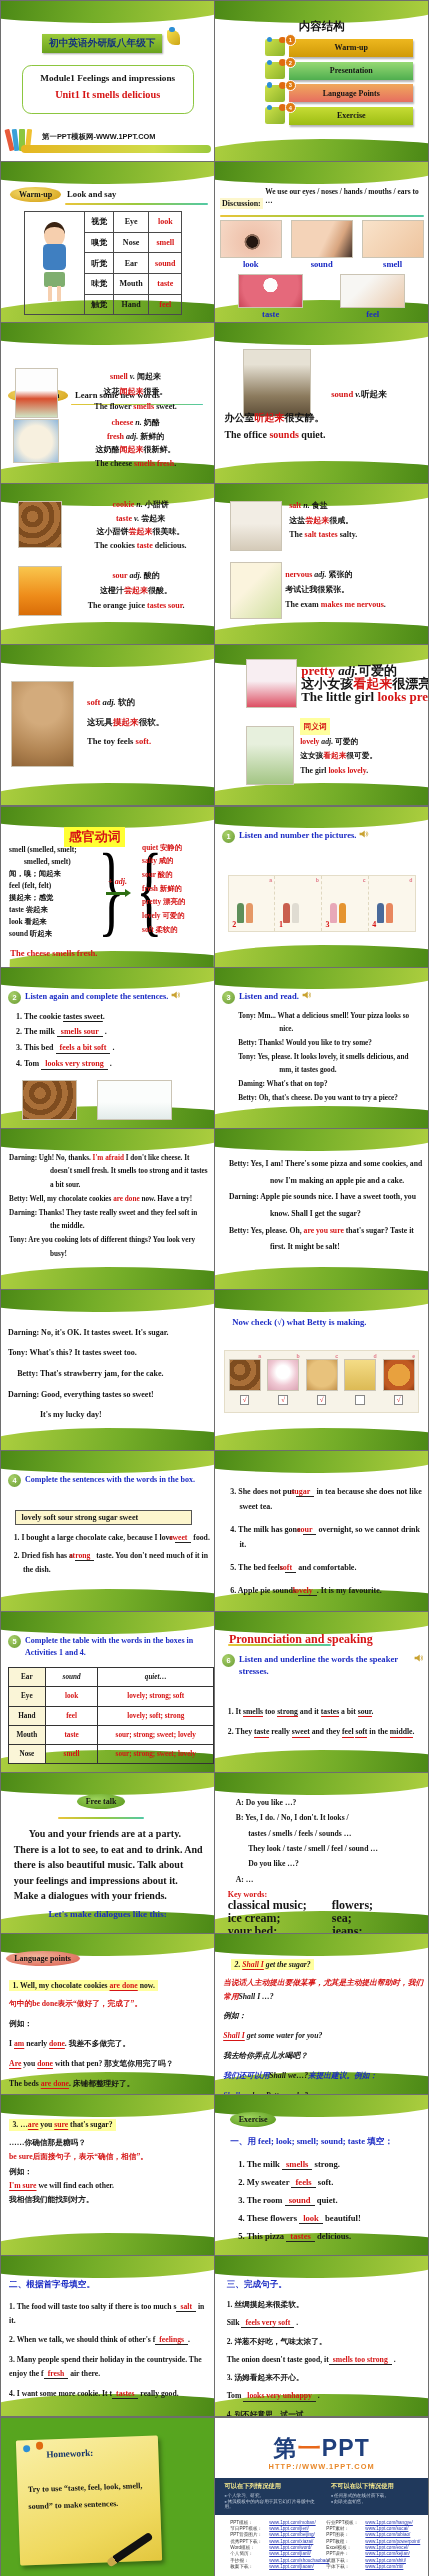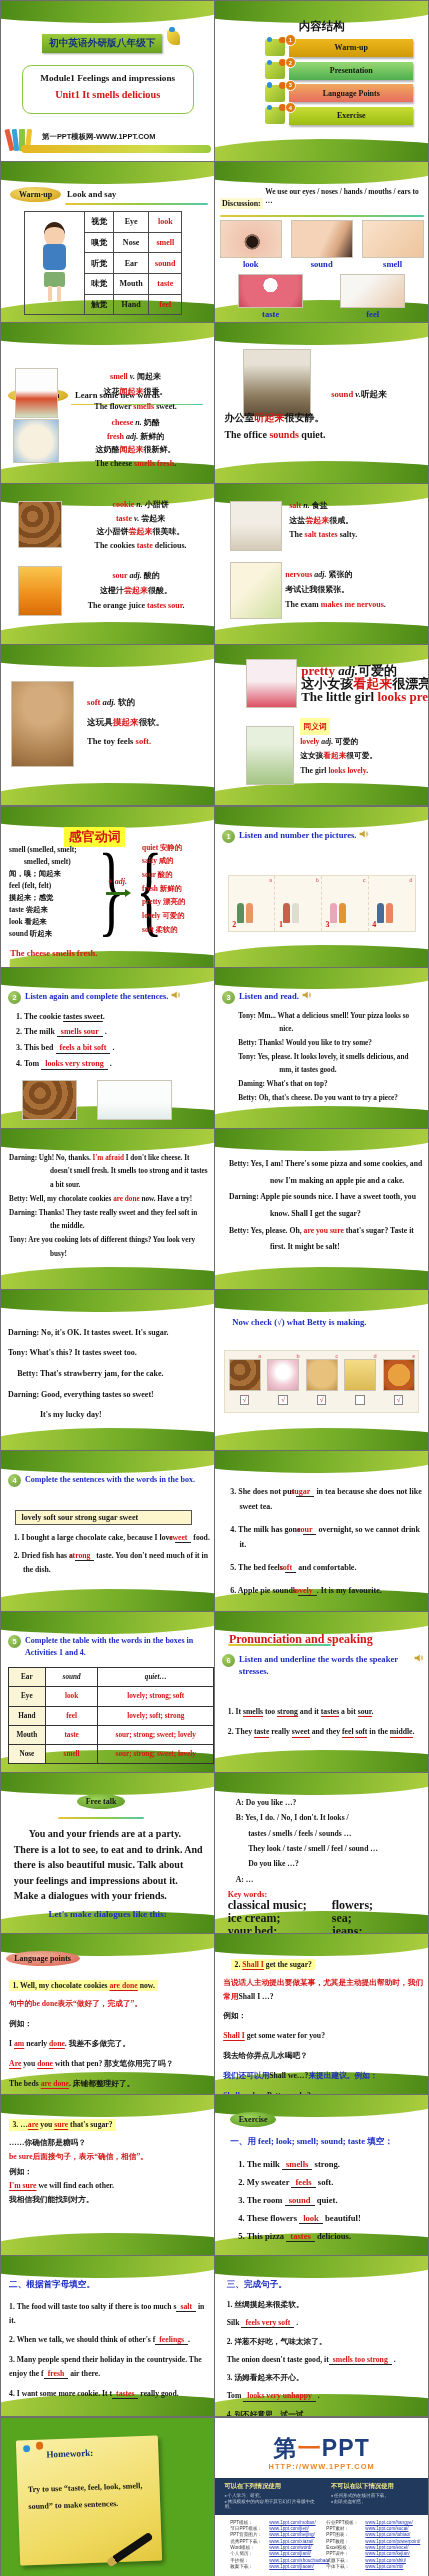--- a/index.html
+++ b/index.html
@@ -943,21 +943,21 @@
   <section class="slide lp">
     <div class="wv top">
         <i class="gold"></i>
         <i class="grn"></i>
       </div>
     <div class="wv bot">
         <i class="gold"></i>
         <i class="grn"></i>
       </div>
     <div class="content">
-      <div style="position:absolute;top:25px;left:0;right:0;">
+      <div style="position:absolute;top:25px;left:0;right:0;font-style:italic;">
         <div class="hlrow" style="margin-left:16px;"><span class="hl"><span class="ck">2. </span><span class="cr cu">Shall I</span><span class="ck"> get the sugar?</span></span></div>
         <div class="tx" style="line-height:13.7px;"><span class="cr">当说话人主动提出要做某事，尤其是主动提出帮助时，我们常用</span><span class="ck">Shall I …?</span></div>
         <div class="tx"><span class="ck">例如：</span></div>
         <div class="tx"><span class="cr cu">Shall I</span><span class="ck"> get some water for you?</span></div>
         <div class="tx"><span class="ck">我去给你弄点儿水喝吧？</span></div>
         <div class="tx"><span class="cb">我们还可以用</span><span class="ck">Shall we…?</span><span class="cb">来提出建议。例如：</span></div>
         <div class="tx"><span class="cb cu">Shall we</span><span class="ck"> buy Betty a cake?</span></div>
 
       </div>
     </div>

